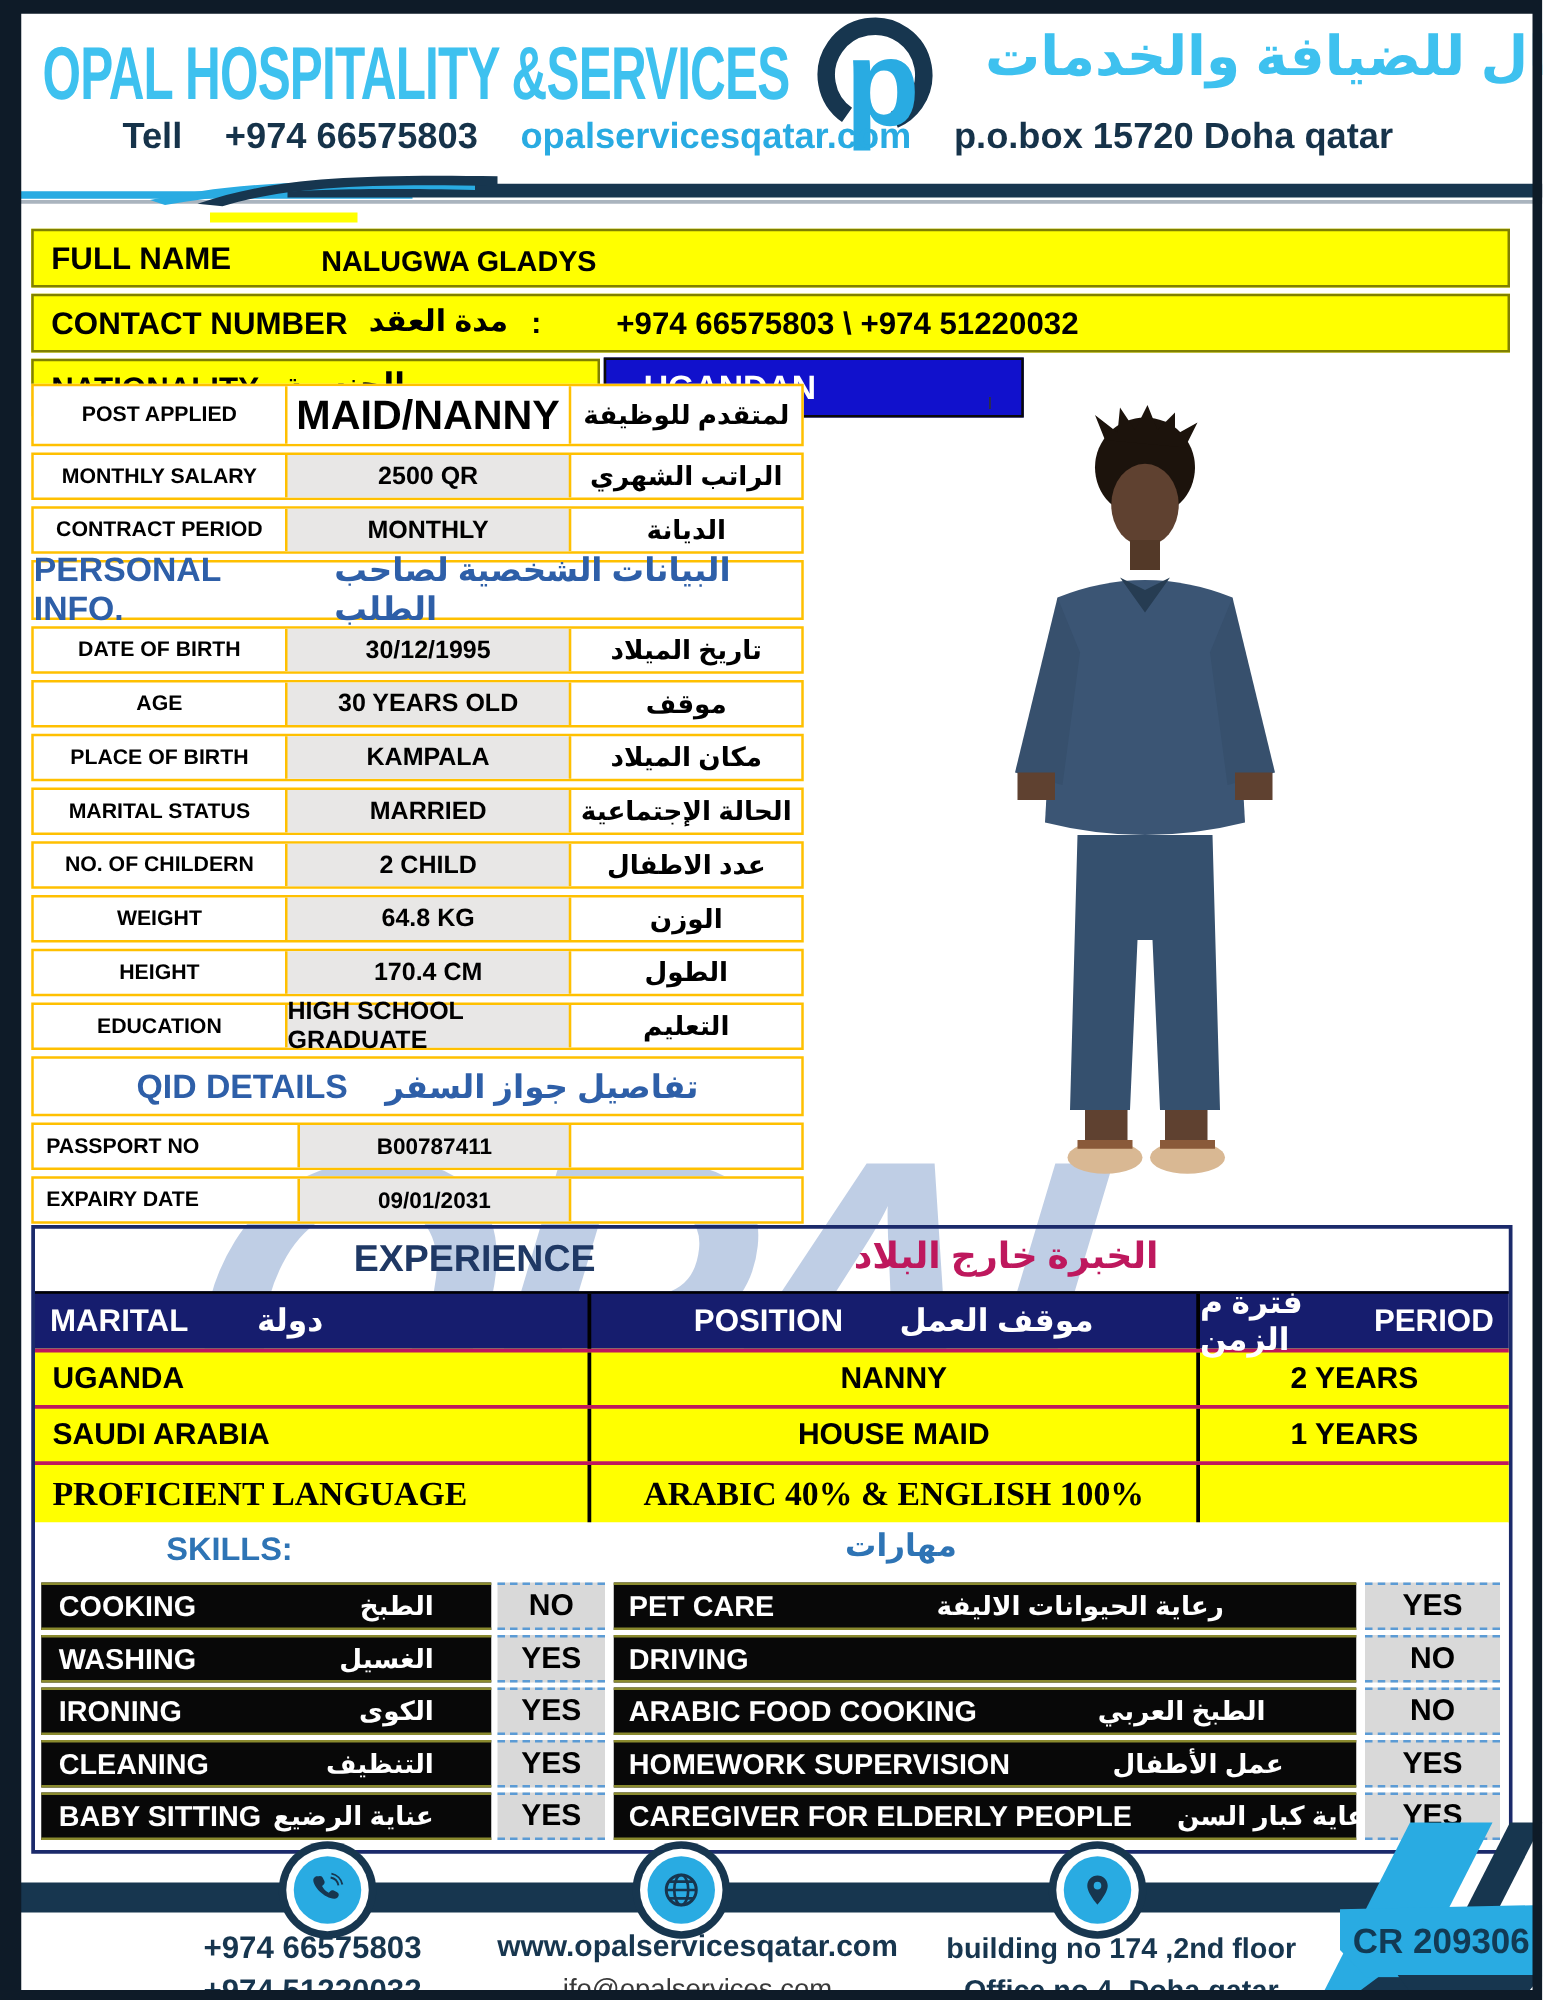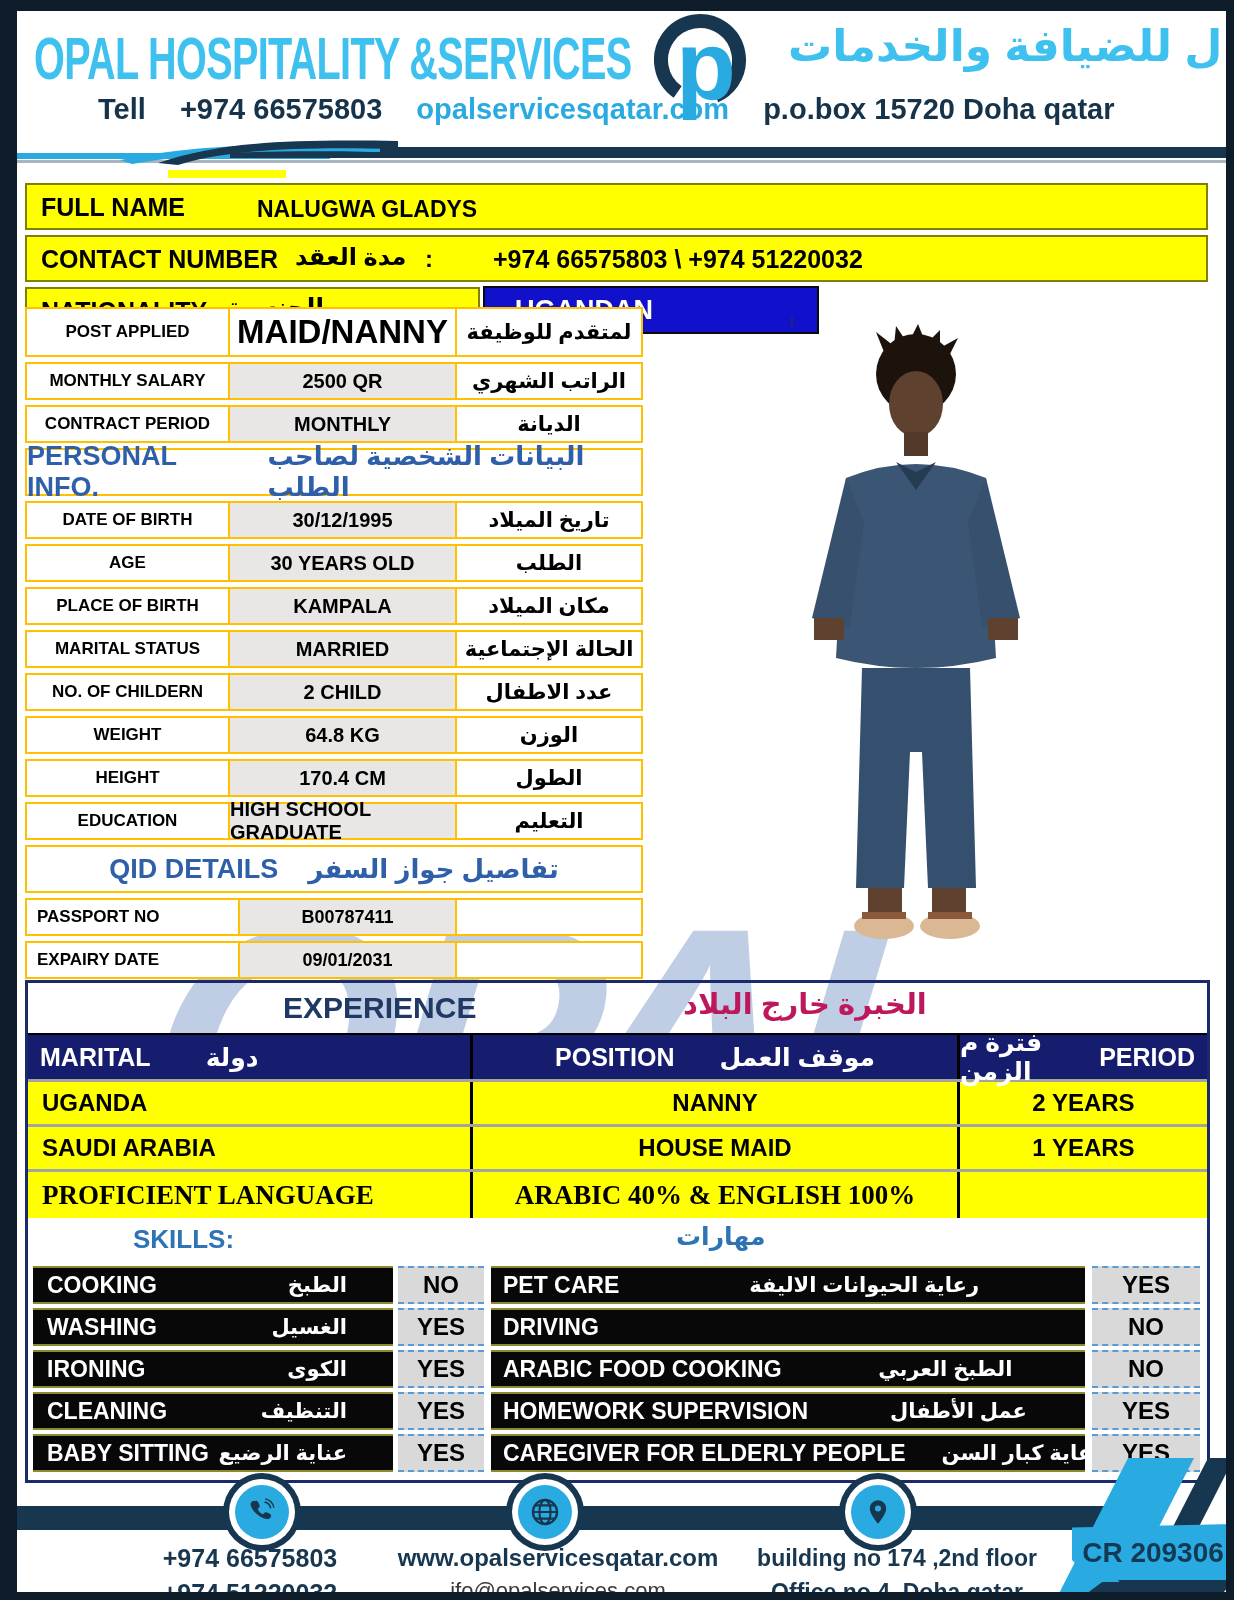--- a/index.html
+++ b/index.html
@@ -70,21 +70,21 @@
   #expHeader{position:relative;height:50px;}
   #expTitle{position:absolute;left:255px;top:8px;font-size:30px;font-weight:bold;color:#1f3864;}
   #expTitleAr{position:absolute;left:655px;top:4px;font-size:29px;font-weight:bold;color:#be185d;}
   #expCols{display:flex;height:44px;background:#161d6e;color:#fff;border-top:2px solid #000;
            font-size:25px;font-weight:bold;}
   .ec1{width:445px;display:flex;align-items:center;padding-left:12px;gap:55px;
        border-right:3px solid #000;box-sizing:border-box;}
   .ec2{width:487px;display:flex;align-items:center;justify-content:center;gap:45px;
        border-right:3px solid #000;box-sizing:border-box;}
   .ec3{flex:1;display:flex;align-items:center;justify-content:flex-end;gap:18px;padding-right:12px;}
-  .exp-row{display:flex;height:42px;background:#ffff00;border-top:3px solid #a3a3a3;
+  .exp-row{display:flex;height:42px;background:#ffff00;border-top:3px solid #be185d;
            font-size:24px;font-weight:bold;}
   .exp-row .ec1{justify-content:flex-start;padding-left:14px;}
   .exp-row .ec2{justify-content:center;}
   .exp-row .ec3{justify-content:center;padding-right:0;}
   #langRow{font-family:"Liberation Serif","DejaVu Serif",serif;font-size:27px;height:46px;}
   #skillsTitleRow{position:relative;height:42px;background:#fff;}
   #skillsTitle{position:absolute;left:105px;top:6px;font-size:26px;font-weight:bold;color:#2e74b5;}
   #skillsTitleAr{position:absolute;left:648px;top:4px;font-size:25px;font-weight:bold;color:#2e74b5;}
   #skillsArea{background:#fff;padding:2px 5px 8px;}
   .srow{display:flex;height:38px;margin-top:4px;}
@@ -192,21 +192,21 @@
       <span class="ar">البيانات الشخصية لصاحب الطلب</span>
     </div>
     <div class="irow">
       <div class="c1">DATE OF BIRTH</div>
       <div class="c2">30/12/1995</div>
       <div class="c3">تاريخ الميلاد</div>
     </div>
     <div class="irow">
       <div class="c1">AGE</div>
       <div class="c2">30 YEARS OLD</div>
-      <div class="c3">الطلب</div>
+      <div class="c3">موقف</div>
     </div>
     <div class="irow">
       <div class="c1">PLACE OF BIRTH</div>
       <div class="c2">KAMPALA</div>
       <div class="c3">مكان الميلاد</div>
     </div>
     <div class="irow">
       <div class="c1">MARITAL STATUS</div>
       <div class="c2">MARRIED</div>
       <div class="c3">الحالة الإجتماعية</div>

